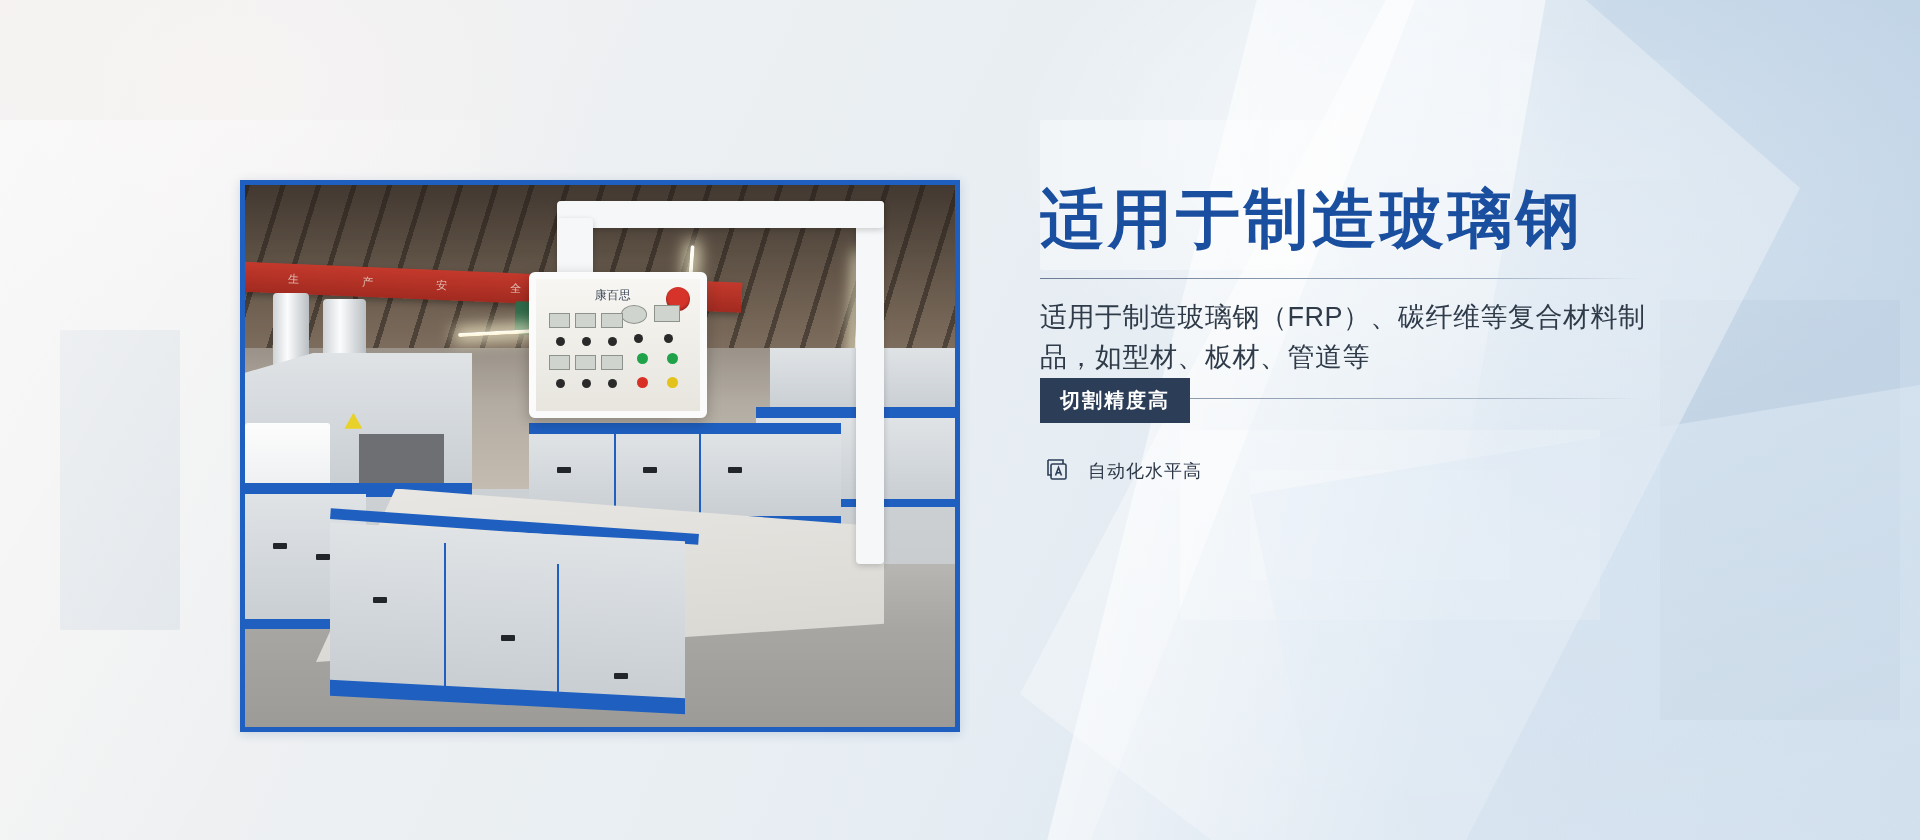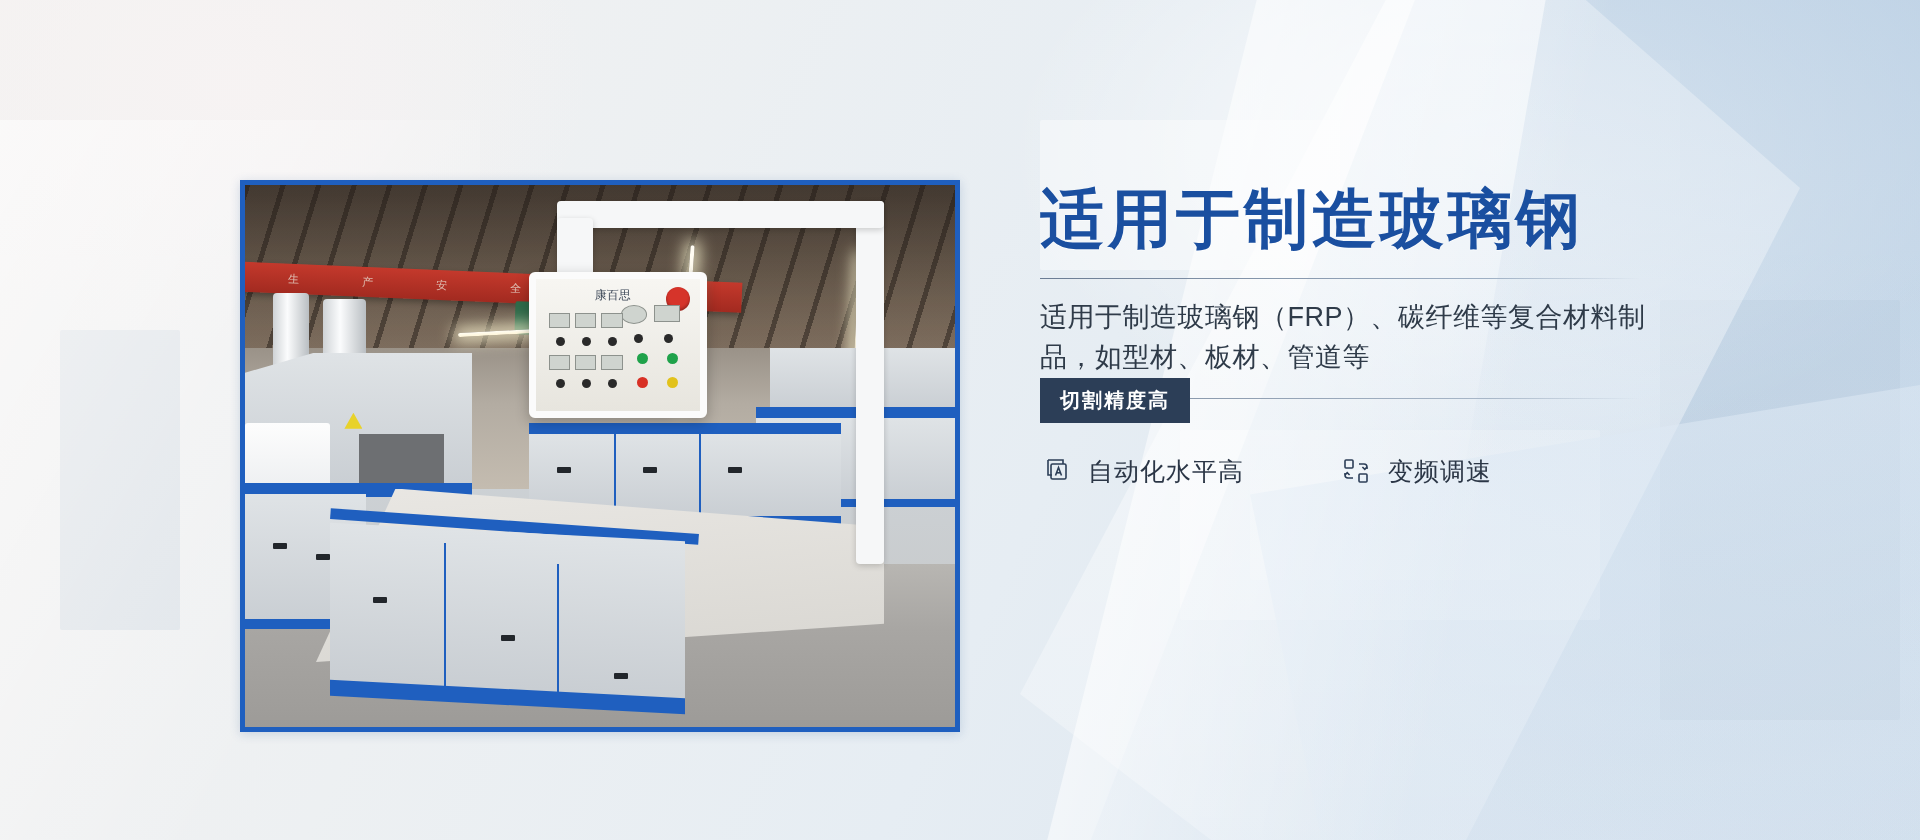--- a/index.html
+++ b/index.html
@@ -164,21 +164,21 @@
 
   .features{
     margin-top:56px;
     display:grid;
     grid-template-columns:300px 300px;
     row-gap:30px;
   }
   .feature{ display:flex; align-items:center; gap:16px; }
   .feature .ico{ width:32px; height:32px; flex:0 0 32px; color:#2c3e57; }
   .feature .ico svg{ width:32px; height:32px; display:block; }
-  .feature .lbl{ font-size:25px; color:#2b3646; letter-spacing:1px; }
+  .feature .lbl{ font-size:18px; color:#2b3646; letter-spacing:1px; }
 </style>
 </head>
 <body>
 
 <div class="banner">
 
   <div class="bg-photo"></div>
   <div class="ghost" style="left:1180px;top:430px;width:420px;height:190px;"></div>
   <div class="ghost" style="left:1250px;top:470px;width:260px;height:110px;"></div>
   <div class="ghost dark" style="left:1660px;top:300px;width:240px;height:420px;"></div>
@@ -295,32 +295,19 @@
               <path d="M8 5v15h4"></path>
             <rect x="11" y="9" width="15" height="15" rx="1.5"></rect>
             <path d="M15.5 20.5 18.5 12.5 21.5 20.5"></path>
               <path d="M16.6 17.8h3.8"></path>
           </svg>
         </span>
         <span class="lbl">自动化水平高</span>
       </div>
 
 
-      <div class="feature">
-        <span class="ico">
-          <svg viewBox="0 0 32 32" fill="none" stroke="currentColor" stroke-width="1.6">
-            <rect x="5" y="5" width="8" height="8" rx="1"></rect>
-            <rect x="19" y="19" width="8" height="8" rx="1"></rect>
-            <path d="M19 9h5a3 3 0 0 1 3 3v2"></path>
-              <path d="M24.6 12.2 27 14.6l2.2-2.4" transform="translate(-2.2,-0.2)"></path>
-            <path d="M13 23H8a3 3 0 0 1-3-3v-2"></path>
-              <path d="M7.4 19.8 5 17.4 2.8 19.8" transform="translate(2.2,0.2)"></path>
-          </svg>
-        </span>
-        <span class="lbl">变频调速</span>
-      </div>
 
 
 
 
     </div>
   </div>
 </div>
 
 </body></html>

